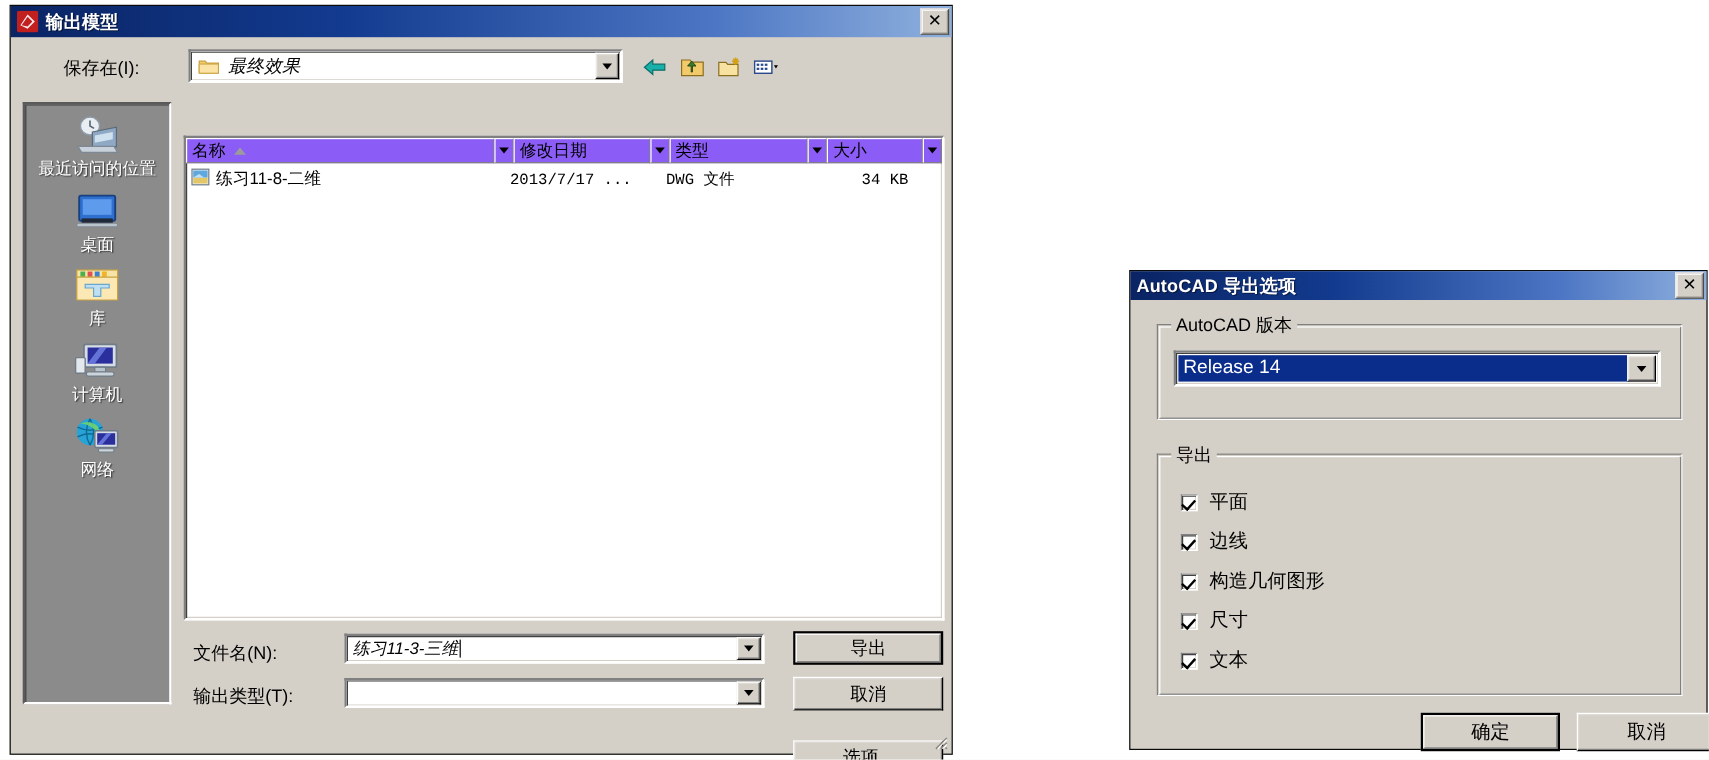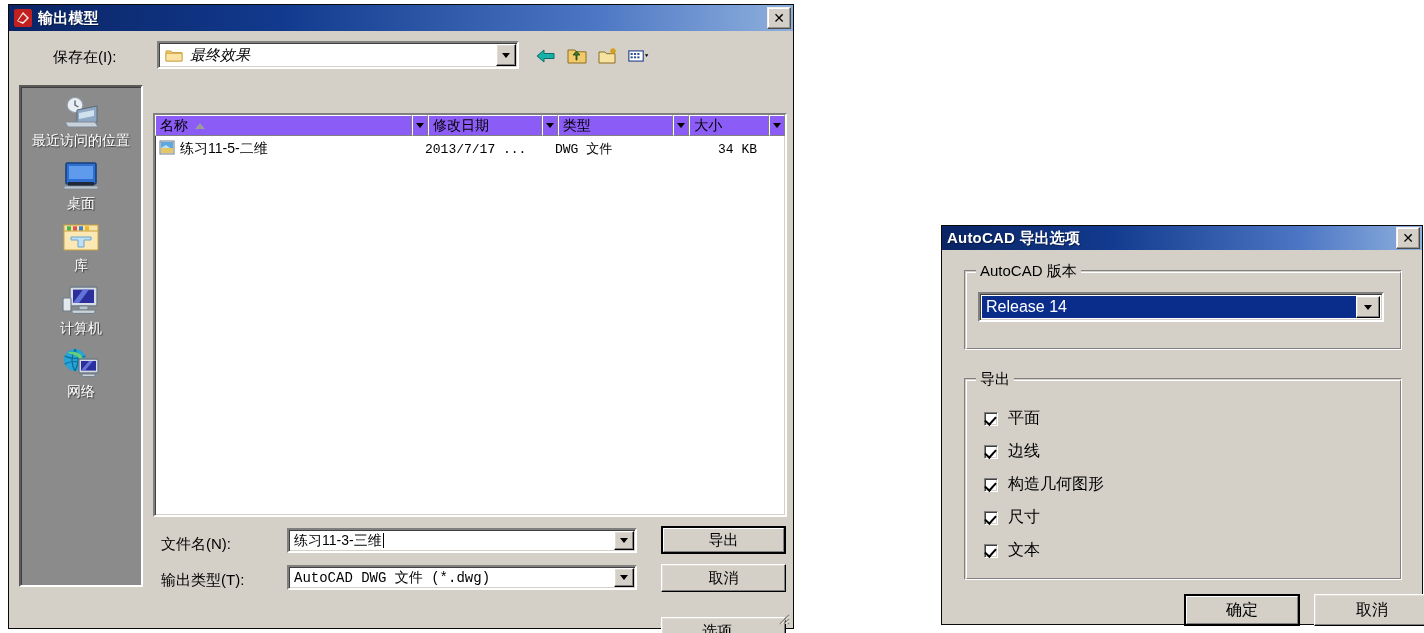--- a/index.html
+++ b/index.html
@@ -141,21 +141,21 @@
   .frow .c-date { width:130px; text-align:left; font-family:"Liberation Mono","DejaVu Sans Mono",monospace; font-size:13px;}
   .frow .c-type { width:112px; font-size:13px; font-family:"Liberation Mono","DejaVu Sans Mono",monospace;}
   .frow .c-size { width:90px; text-align:right; font-size:13px; font-family:"Liberation Mono","DejaVu Sans Mono",monospace;}
 
   
   #fnlabel  { position:absolute; left:152px; top:504px; }
   #ftlabel  { position:absolute; left:152px; top:540px; }
   #fncombo  { position:absolute; left:278px; top:497px; width:350px; height:25px; }
   #ftcombo  { position:absolute; left:278px; top:534px; width:350px; height:25px; }
   .combo .txt { position:absolute; left:5px; top:0; bottom:0; right:24px; display:flex; align-items:center;
-                font-size:14px; color:#000; white-space:nowrap; overflow:hidden; }
+                font-size:14px; color:#000; white-space:nowrap; overflow:hidden;font-style:italic; }
   .caret { display:inline-block; width:1px; height:15px; background:#000; margin-left:1px; }
   .mono { font-family:"Liberation Mono","DejaVu Sans Mono",monospace; font-size:13px; }
 
   #btn-export { position:absolute; left:652px; top:495px; width:125px; height:28px; }
   #btn-cancel { position:absolute; left:652px; top:533px; width:125px; height:28px; }
   #btn-options{ position:absolute; left:652px; top:586px; width:125px; height:28px; }
   #grip { position:absolute; right:3px; bottom:3px; width:14px; height:14px; }
 
   
   #dlg-acad { left: 941px; top: 225px; width: 482px; height: 400px; }
@@ -381,21 +381,21 @@
           <div class="frow">
             <span class="c-name">
               <span>
                 <svg width="16" height="15" viewBox="0 0 16 15">
                   <rect x="1" y="1" width="14" height="13" fill="#eef3f7" stroke="#6f7c88" stroke-width="1"></rect>
                   <path d="M2 8 h12 v5 H2 Z" fill="#e3c766"></path>
                   <path d="M2 2 h12 v6 H2 Z" fill="#5fa8de"></path>
                   <path d="M2 8 l5 -3 l4 3 Z" fill="#bfe0f2"></path>
                 </svg>
               </span>
-              <span>练习11-5-二维</span>
+              <span>练习11-8-二维</span>
             </span>
             <span class="c-date">2013/7/17 ...</span>
             <span class="c-type">DWG 文件</span>
             <span class="c-size">34 KB</span>
           </div>
         </div>
       </div>
 
       <span class="lbl" id="fnlabel">文件名(N):</span>
       <div class="combo sunken" id="fncombo">
@@ -403,21 +403,20 @@
           <span>练习11-3-三维</span>
             <i class="caret"></i>
         </span>
         <span class="arrowbtn">
             <i class="tri-down"></i>
           </span>
       </div>
 
       <span class="lbl" id="ftlabel">输出类型(T):</span>
       <div class="combo sunken" id="ftcombo">
-        <span class="txt mono">AutoCAD DWG 文件 (*.dwg)</span>
         <span class="arrowbtn">
             <i class="tri-down"></i>
           </span>
       </div>
 
       <div class="btn default" id="btn-export">
         <span>导出</span>
       </div>
       <div class="btn" id="btn-cancel">取消</div>
       <div class="btn" id="btn-options">选项...</div>

